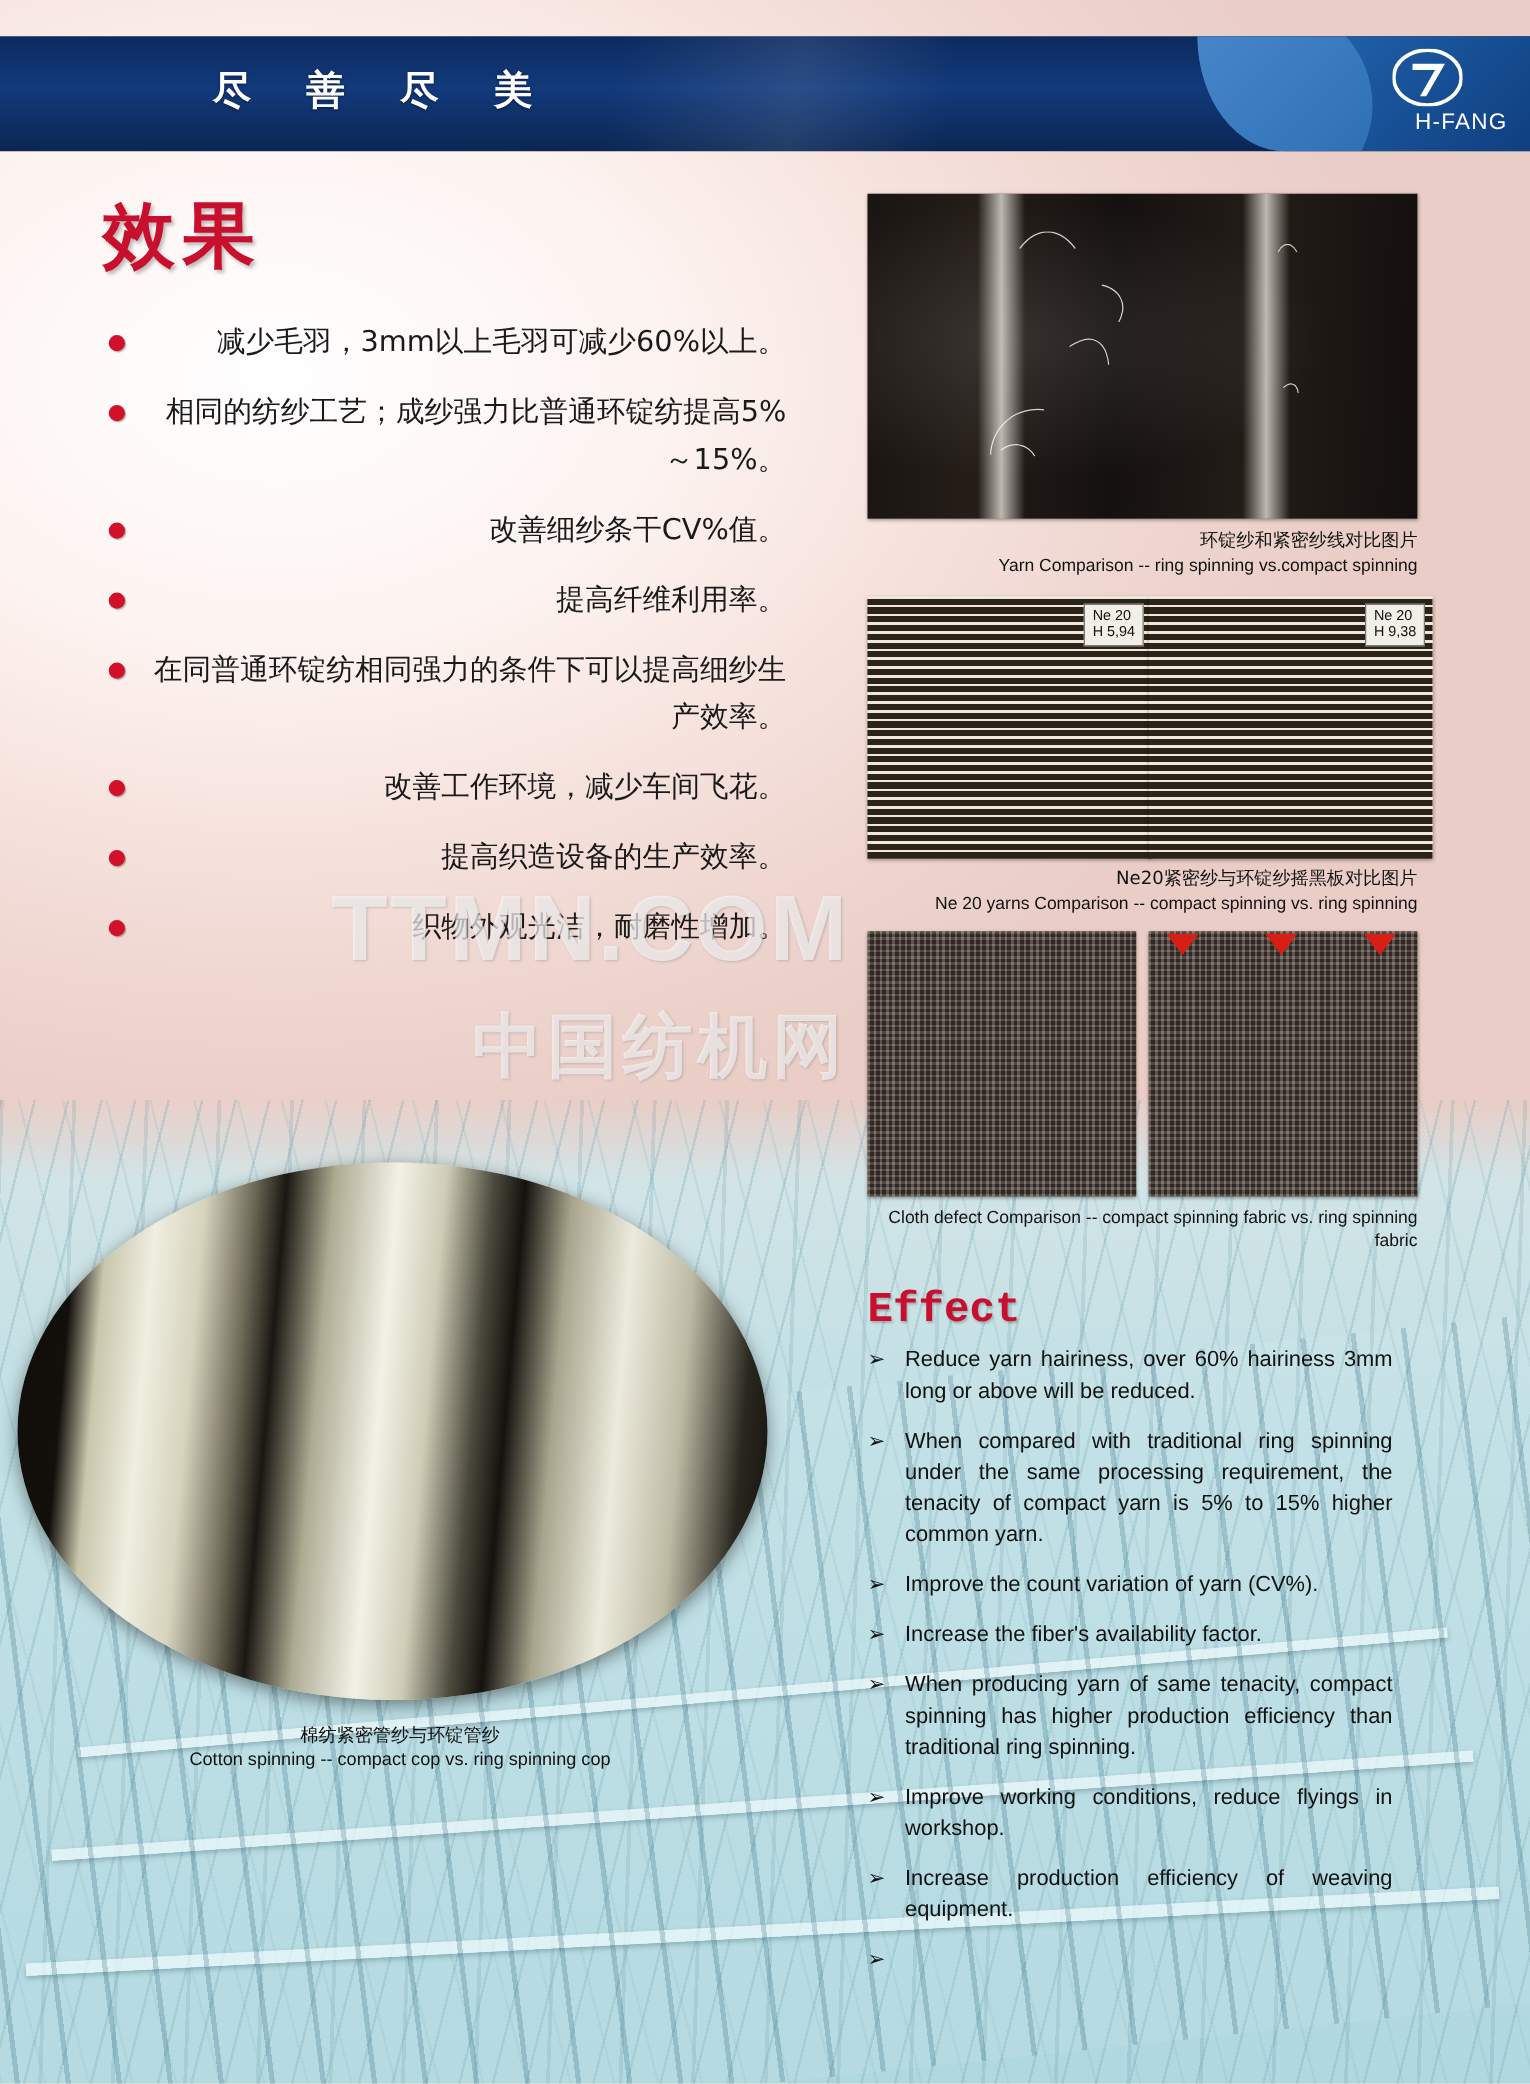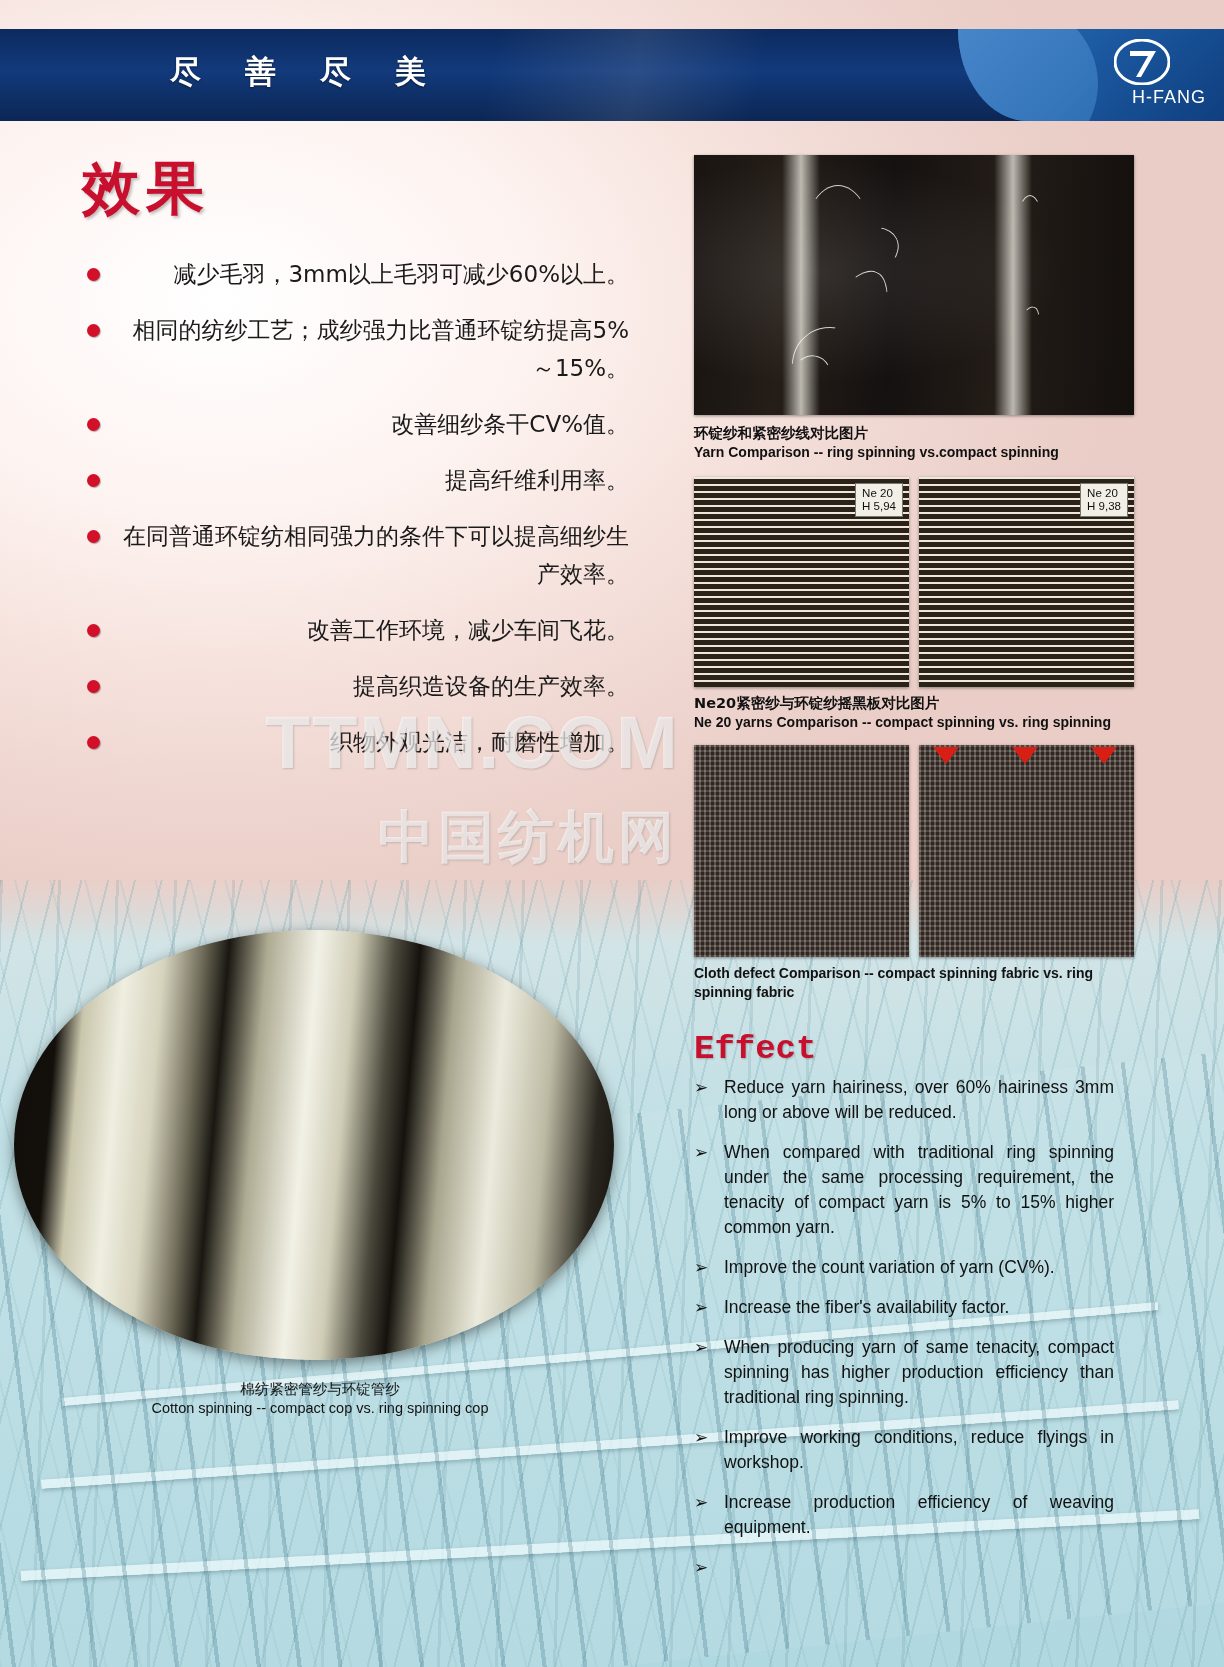--- a/index.html
+++ b/index.html
@@ -94,24 +94,23 @@
     font-family:"DejaVu Sans", sans-serif;
   }
   .cn-item .dot{
     position:absolute; left:3px; top:13px; width:13px; height:13px;
     border-radius:50%; background:#d2102a;
     box-shadow:1px 1px 1px rgba(0,0,0,0.3);
   }
 
   
   .photo-cap{
-    position:absolute; text-align:left; width:440px;
+    position:absolute; text-align:right; width:440px;
     font-size:14.5px; line-height:19px; color:#111;
     font-family:"DejaVu Sans", sans-serif;
-    font-weight:bold;
   }
   .photo-cap .en{ font-family:"Liberation Sans", sans-serif; font-size:14px;}
 
   #img-yarn{
     position:absolute; left:694px; top:155px; width:440px; height:260px;
     background:
       radial-gradient(ellipse at 28% 45%, rgba(255,255,255,0.10), rgba(0,0,0,0) 55%),
       linear-gradient(92deg,#1a1512 0%, #241d18 20%, #151110 45%, #241d18 70%, #14100e 100%);
     overflow:hidden; box-shadow:0 1px 3px rgba(0,0,0,0.4);
   }
@@ -124,20 +123,21 @@
     position:absolute; border:1px solid rgba(245,243,232,0.8);
     border-radius:50%; border-color:rgba(245,243,232,0.85) transparent transparent transparent;
   }
 
   #img-ne20-left, #img-ne20-right{
     position:absolute; top:477px; width:215px; height:210px;
     background:
       repeating-linear-gradient(to bottom, #efe7dc 0px, #efe7dc 2px, #2b2218 2px, #2b2218 7px);
     box-shadow:0 1px 3px rgba(0,0,0,0.4);
     overflow:hidden;
+    padding-left:12px;
   }
   #img-ne20-left{ left:694px; }
   #img-ne20-right{ left:919px; }
   .ne-tag{
     position:absolute; right:6px; top:6px;
     background:#f2efe6; color:#111; font-size:11.5px; line-height:13px;
     padding:3px 6px; border:1px solid #777; font-family:"Liberation Sans", sans-serif;
     text-align:left;
   }
 

